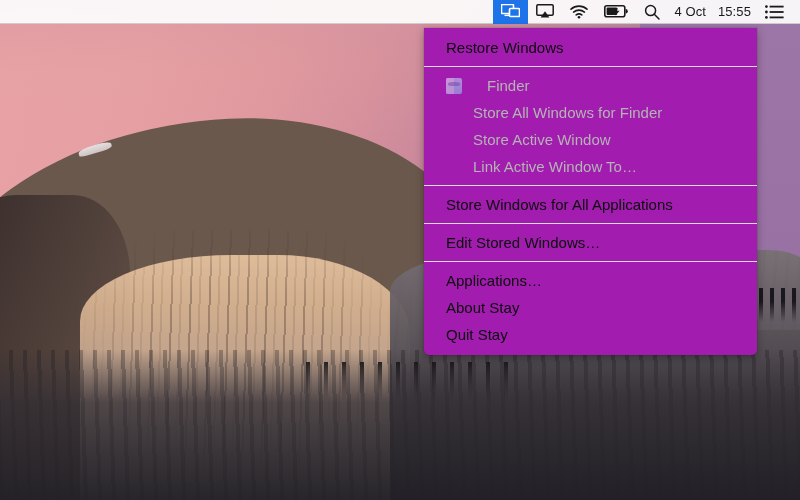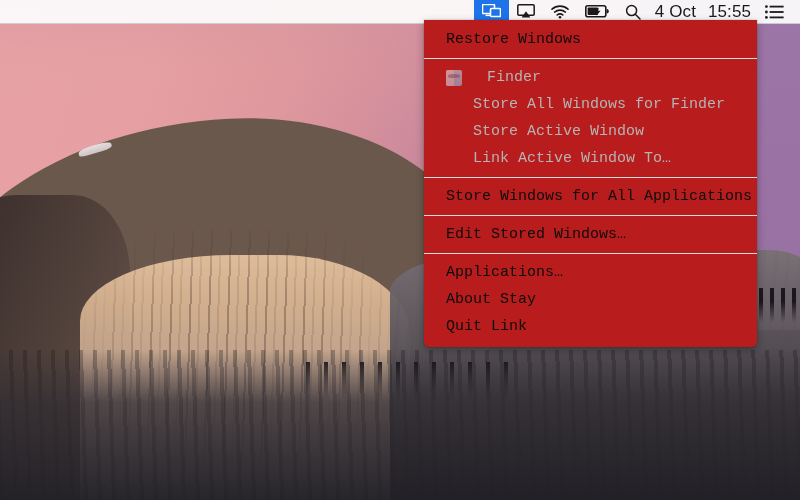--- a/index.html
+++ b/index.html
@@ -131,35 +131,34 @@
     position:absolute; left:0; top:0; width:800px; height:24px;
     background:rgba(252,252,252,0.94);
     display:flex; align-items:center; justify-content:flex-end;
     padding-right:8px;
     border-bottom:1px solid rgba(160,150,155,0.45);
     z-index:20;
   }
   .mb-item {
     height:24px; display:flex; align-items:center; justify-content:center;
     padding:0 8px; color:#1a1a1a;
-    font-size:17px; line-height:24px; white-space:nowrap;
+    font-size:13px; line-height:24px; white-space:nowrap;
   }
   .mb-item.active { background:#1e73e8; color:#fff; }
   .mb-clock { padding:0 6px; letter-spacing:0.1px; }
   .mb-icon svg { display:block; }
 
   
   #menu {
-    position:absolute; left:424px; top:20px; width:333px;
-    background:#b91c1c;
+    position:absolute; left:424px; top:28px; width:333px;
+    background:#a21caf;
     border-radius:0 0 5px 5px;
     box-shadow:0 3px 9px rgba(0,0,0,0.30), 0 0 0 0.5px rgba(0,0,0,0.14);
     padding:6px 0 7px 0;
     z-index:30;
-    font-family:Liberation Mono, monospace;
   }
   .mi {
     height:27px; display:flex; align-items:center;
     padding-left:22px; padding-right:14px;
     font-size:15px; color:#0d0d0d; white-space:nowrap;
   }
   .mi.disabled { color:#b4b4b4; }
   .mi.sub { padding-left:49px; }
   .mi.app-row { padding-left:22px;gap:18px; }
   .mi-sep { height:1px; background:#dcdcdc; margin:5px 0 5px 0; }
@@ -287,17 +286,17 @@
     </div>
     <div class="mi-sep"></div>
 
     <div class="mi">
       <span>Applications…</span>
     </div>
     <div class="mi">
       <span>About Stay</span>
     </div>
     <div class="mi">
-      <span>Quit Link</span>
+      <span>Quit Stay</span>
     </div>
   </div>
 
 </div>
 
 </body></html>

